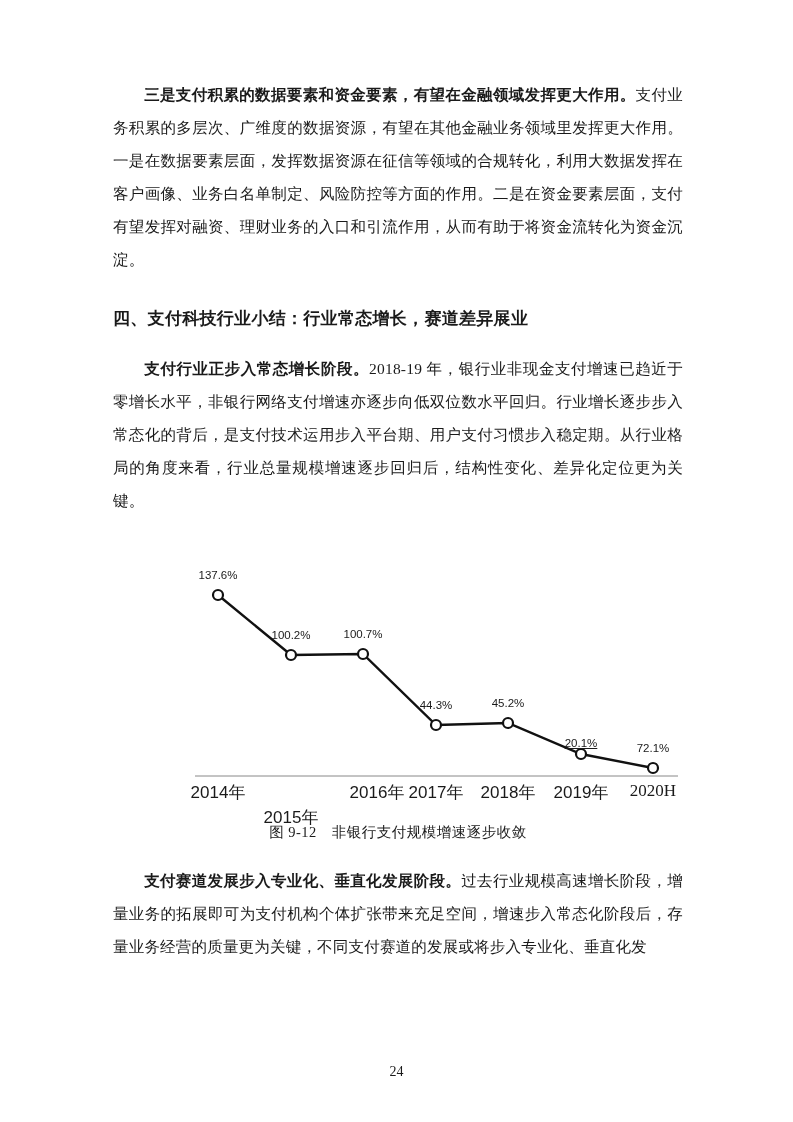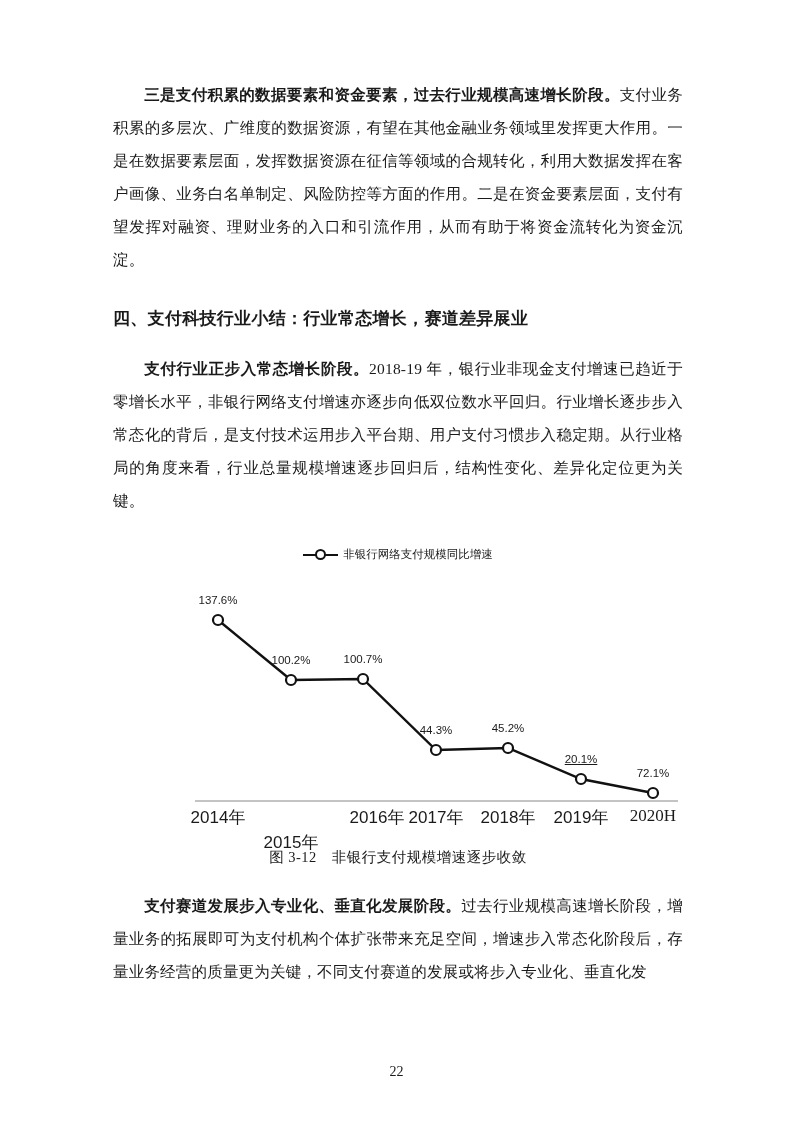--- a/index.html
+++ b/index.html
@@ -136,36 +136,28 @@
     font-size: 14px;
     font-family: "Liberation Serif", serif;
   }
 </style>
 </head>
 <body>
 
 <div class="page">
   <div class="content">
 
-    <p class="body-text"><span class="indent"></span><span class="bold">三是支付积累的数据要素和资金要素，过去行业规模高速增长阶段。</span><span>支付业务积累的多层次、广维度的数据资源，有望在其他金融业务领域里发挥更大作用。一是在数据要素层面，发挥数据资源在征信等领域的合规转化，利用大数据发挥在客户画像、业务白名单制定、风险防控等方面的作用。二是在资金要素层面，支付有望发挥对融资、理财业务的入口和引流作用，从而有助于将资金流转化为资金沉淀。</span></p>
+    <p class="body-text"><span class="indent"></span><span class="bold">三是支付积累的数据要素和资金要素，有望在金融领域发挥更大作用。</span><span>支付业务积累的多层次、广维度的数据资源，有望在其他金融业务领域里发挥更大作用。一是在数据要素层面，发挥数据资源在征信等领域的合规转化，利用大数据发挥在客户画像、业务白名单制定、风险防控等方面的作用。二是在资金要素层面，支付有望发挥对融资、理财业务的入口和引流作用，从而有助于将资金流转化为资金沉淀。</span></p>
 
     <h2 class="section-heading">四、支付科技行业小结：行业常态增长，赛道差异展业</h2>
 
     <p class="body-text"><span class="indent"></span><span class="bold">支付行业正步入常态增长阶段。</span><span>2018-19 年，银行业非现金支付增速已趋近于零增长水平，非银行网络支付增速亦逐步向低双位数水平回归。行业增长逐步步入常态化的背后，是支付技术运用步入平台期、用户支付习惯步入稳定期。从行业格局的角度来看，行业总量规模增速逐步回归后，结构性变化、差异化定位更为关键。</span></p>
 
     <div class="chart-block">
 
-      <div class="chart-legend">
-        <span class="legend-marker">
-          <span class="legend-line"></span>
-            <span class="legend-dot"></span>
-            <span class="legend-line"></span>
-        </span>
-        <span>非银行网络支付规模同比增速</span>
-      </div>
 
       <div class="chart-area">
         <svg width="570" height="230" viewBox="0 0 570 230">
 
           <polyline points="105,48 178,108 250,107 323,178 395,176 468,207 540,221" fill="none" stroke="#111111" stroke-width="2.4"></polyline>
 
           <circle cx="105" cy="48" r="5" fill="#ffffff" stroke="#111111" stroke-width="2.2"></circle>
           <circle cx="178" cy="108" r="5" fill="#ffffff" stroke="#111111" stroke-width="2.2"></circle>
           <circle cx="250" cy="107" r="5" fill="#ffffff" stroke="#111111" stroke-width="2.2"></circle>
           <circle cx="323" cy="178" r="5" fill="#ffffff" stroke="#111111" stroke-width="2.2"></circle>
@@ -174,37 +166,37 @@
           <circle cx="540" cy="221" r="5" fill="#ffffff" stroke="#111111" stroke-width="2.2"></circle>
 
           <line x1="82" y1="229" x2="565" y2="229" stroke="#888888" stroke-width="1"></line>
         </svg>
 
         <span class="data-label" style="left:105px; top:22px;">137.6%</span>
         <span class="data-label" style="left:178px; top:82px;">100.2%</span>
         <span class="data-label" style="left:250px; top:81px;text-align:center;">100.7%</span>
         <span class="data-label" style="left:323px; top:152px;">44.3%</span>
         <span class="data-label" style="left:395px; top:150px;">45.2%</span>
-        <span class="data-label" style="left:468px; top:181px;text-decoration:underline;">20.1%</span>
+        <span class="data-label" style="left:468px; top:190px;text-decoration:underline;">20.1%</span>
         <span class="data-label" style="left:540px; top:195px;">72.1%</span>
       </div>
 
       <div class="axis-labels">
         <span class="axis-label" style="left:105px;">2014年</span>
         <span class="axis-label" style="left:178px;margin-top:25px;">2015年</span>
         <span class="axis-label" style="left:264px;">2016年</span>
         <span class="axis-label" style="left:323px;">2017年</span>
         <span class="axis-label" style="left:395px;">2018年</span>
         <span class="axis-label" style="left:468px;">2019年</span>
         <span class="axis-label" style="left:540px;font-family:Liberation Serif, serif;">2020H</span>
       </div>
 
-      <div class="figure-caption">图 3-12　非银行支付规模增速逐步收敛</div>
+      <div class="figure-caption">图 9-12　非银行支付规模增速逐步收敛</div>
     </div>
 
     <div class="para-gap"></div>
 
     <p class="body-text"><span class="indent"></span><span class="bold">支付赛道发展步入专业化、垂直化发展阶段。</span><span>过去行业规模高速增长阶段，增量业务的拓展即可为支付机构个体扩张带来充足空间，增速步入常态化阶段后，存量业务经营的质量更为关键，不同支付赛道的发展或将步入专业化、垂直化发</span></p>
 
   </div>
 
-  <div class="page-number">22</div>
+  <div class="page-number">24</div>
 </div>
 
 </body></html>

